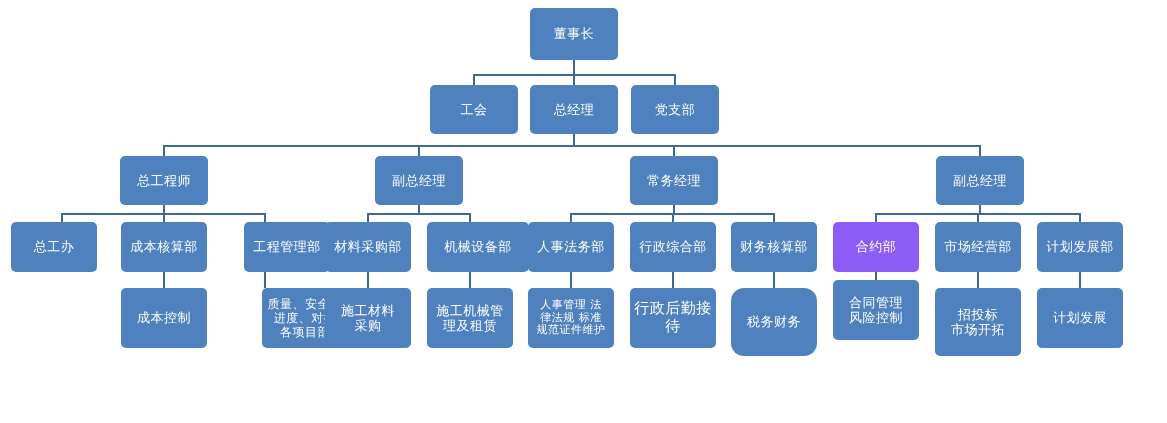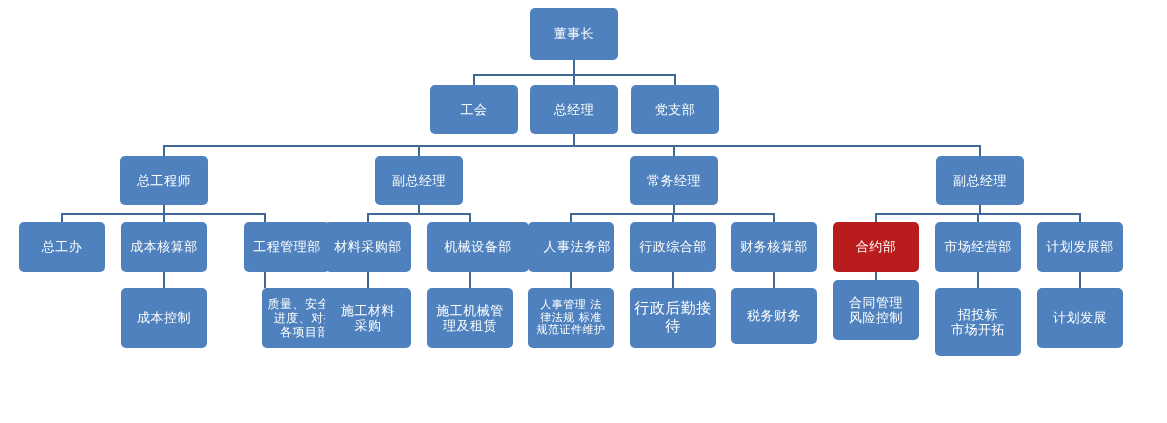--- a/index.html
+++ b/index.html
@@ -106,45 +106,45 @@
     </div>
     <div class="node" style="left: 375px; top: 156px; width: 88px; height: 49px; font-size: 13px; background: rgb(78, 129, 189); color: rgb(255, 255, 255);">
       <span class="node-label">副总经理</span>
     </div>
     <div class="node" style="left: 630px; top: 156px; width: 88px; height: 49px; font-size: 13px; background: rgb(78, 129, 189); color: rgb(255, 255, 255);">
       <span class="node-label">常务经理</span>
     </div>
     <div class="node" style="left: 936px; top: 156px; width: 88px; height: 49px; font-size: 13px; background: rgb(78, 129, 189); color: rgb(255, 255, 255);">
       <span class="node-label">副总经理</span>
     </div>
-    <div class="node" style="left: 19px; top: 222px; width: 86px; height: 50px; font-size: 13px; background: rgb(78, 129, 189); color: rgb(255, 255, 255);">
+    <div class="node" style="left: 11px; top: 222px; width: 86px; height: 50px; font-size: 13px; background: rgb(78, 129, 189); color: rgb(255, 255, 255);">
       <span class="node-label">总工办</span>
     </div>
     <div class="node" style="left: 121px; top: 222px; width: 86px; height: 50px; font-size: 13px; background: rgb(78, 129, 189); color: rgb(255, 255, 255);">
       <span class="node-label">成本核算部</span>
     </div>
     <div class="node" style="left: 222px; top: 222px; width: 86px; height: 50px; font-size: 13px; background: rgb(78, 129, 189); color: rgb(255, 255, 255); margin-left: 22px;">
       <span class="node-label">工程管理部</span>
     </div>
     <div class="node" style="left: 325px; top: 222px; width: 86px; height: 50px; font-size: 13px; background: rgb(78, 129, 189); color: rgb(255, 255, 255);">
       <span class="node-label">材料采购部</span>
     </div>
     <div class="node" style="left: 427px; top: 222px; width: 102px; height: 50px; font-size: 13px; background: rgb(78, 129, 189); color: rgb(255, 255, 255);">
       <span class="node-label">机械设备部</span>
     </div>
-    <div class="node" style="left: 528px; top: 222px; width: 86px; height: 50px; font-size: 13px; background: rgb(78, 129, 189); color: rgb(255, 255, 255); text-align: right;">
+    <div class="node" style="left: 528px; top: 222px; width: 86px; height: 50px; font-size: 13px; background: rgb(78, 129, 189); color: rgb(255, 255, 255);">
       <span class="node-label">人事法务部</span>
     </div>
     <div class="node" style="left: 630px; top: 222px; width: 86px; height: 50px; font-size: 13px; background: rgb(78, 129, 189); color: rgb(255, 255, 255);">
       <span class="node-label">行政综合部</span>
     </div>
     <div class="node" style="left: 731px; top: 222px; width: 86px; height: 50px; font-size: 13px; background: rgb(78, 129, 189); color: rgb(255, 255, 255);">
       <span class="node-label">财务核算部</span>
     </div>
-    <div class="node" style="left: 833px; top: 222px; width: 86px; height: 50px; font-size: 13px; background: #b91c1c; color: rgb(255, 255, 255);">
+    <div class="node" style="left: 833px; top: 222px; width: 86px; height: 50px; font-size: 13px; background: #8b5cf6; color: rgb(255, 255, 255);">
       <span class="node-label">合约部</span>
     </div>
     <div class="node" style="left: 935px; top: 222px; width: 86px; height: 50px; font-size: 13px; background: rgb(78, 129, 189); color: rgb(255, 255, 255);">
       <span class="node-label">市场经营部</span>
     </div>
     <div class="node" style="left: 1037px; top: 222px; width: 86px; height: 50px; font-size: 13px; background: rgb(78, 129, 189); color: rgb(255, 255, 255);">
       <span class="node-label">计划发展部</span>
     </div>
     <div class="node" style="left: 121px; top: 288px; width: 86px; height: 60px; font-size: 13px; background: rgb(78, 129, 189); color: rgb(255, 255, 255);">
       <span class="node-label">成本控制</span>
@@ -164,21 +164,21 @@
     </div>
     <div class="node" style="left: 528px; top: 288px; width: 86px; height: 60px; font-size: 11px; background: rgb(78, 129, 189); color: rgb(255, 255, 255);">
       <span class="node-label">人事管理 法
 律法规 标准
 规范证件维护</span>
     </div>
     <div class="node" style="left: 630px; top: 288px; width: 86px; height: 60px; font-size: 15px; background: rgb(78, 129, 189); color: rgb(255, 255, 255);">
       <span class="node-label">行政后勤接
 待</span>
     </div>
-    <div class="node" style="left: 731px; top: 288px; width: 86px; height: 56px; font-size: 13px; background: rgb(78, 129, 189); color: rgb(255, 255, 255);">
+    <div class="node" style="left: 731px; top: 288px; width: 86px; height: 68px; font-size: 13px; background: rgb(78, 129, 189); color: rgb(255, 255, 255); border-radius: 13px;">
       <span class="node-label">税务财务</span>
     </div>
     <div class="node" style="left: 833px; top: 280px; width: 86px; height: 60px; font-size: 13px; background: rgb(78, 129, 189); color: rgb(255, 255, 255);">
       <span class="node-label">合同管理
 风险控制</span>
     </div>
     <div class="node" style="left: 935px; top: 288px; width: 86px; height: 68px; font-size: 13px; background: rgb(78, 129, 189); color: rgb(255, 255, 255);">
       <span class="node-label">招投标
 市场开拓</span>
     </div>

